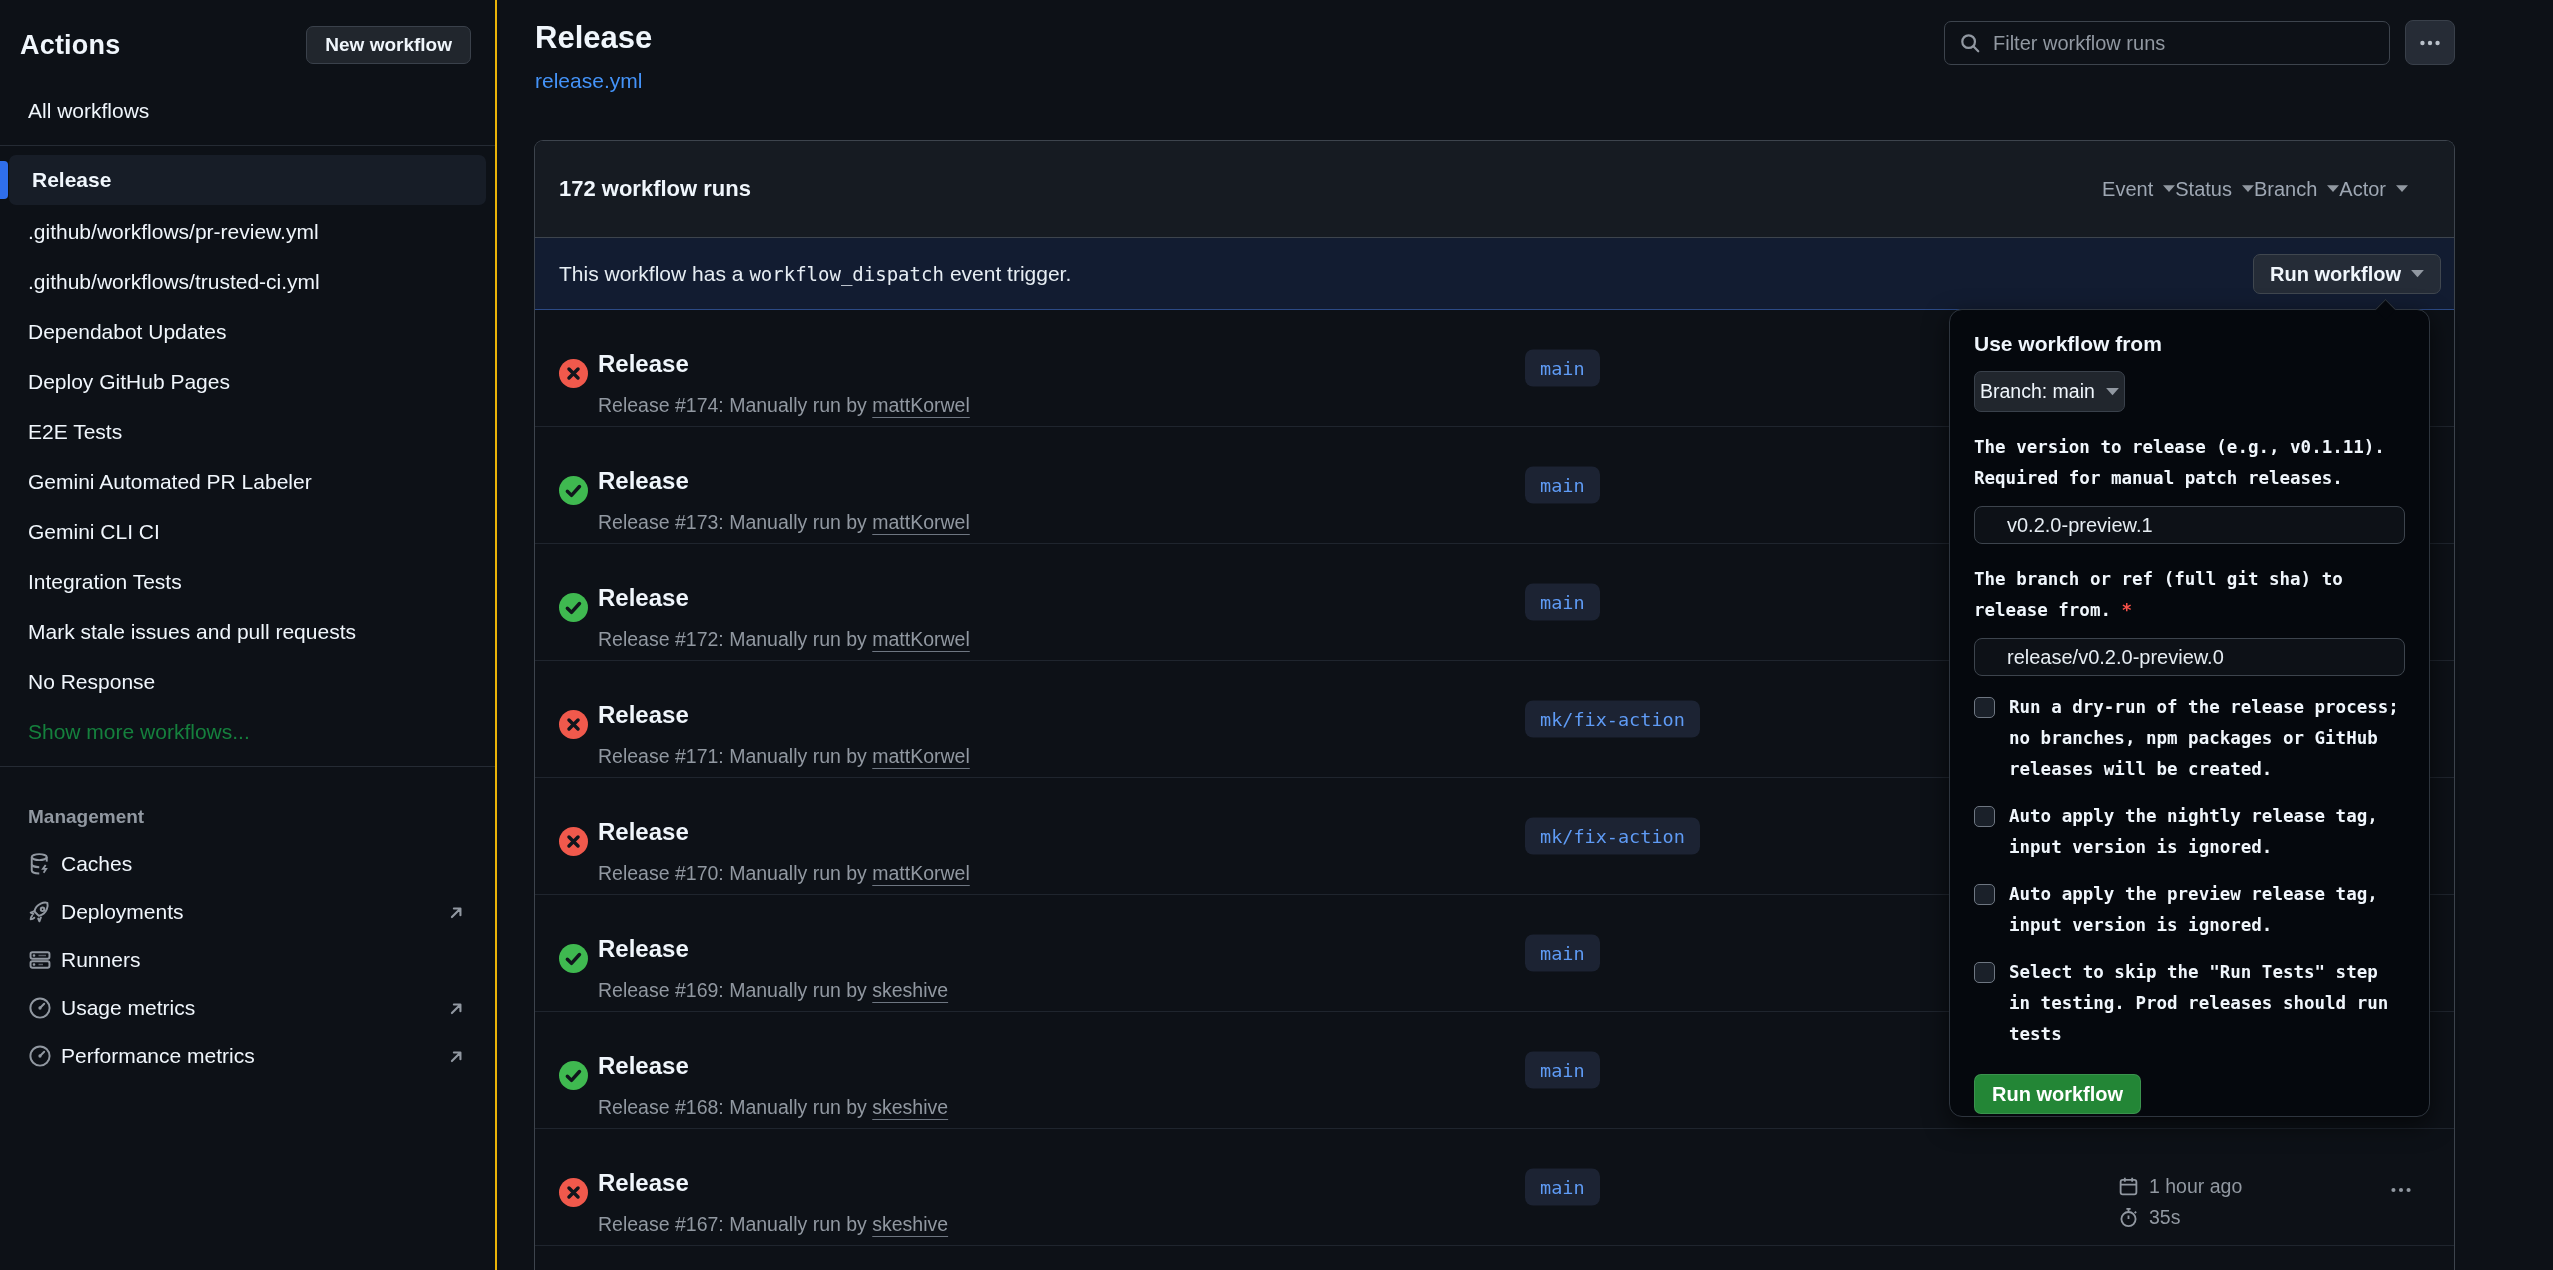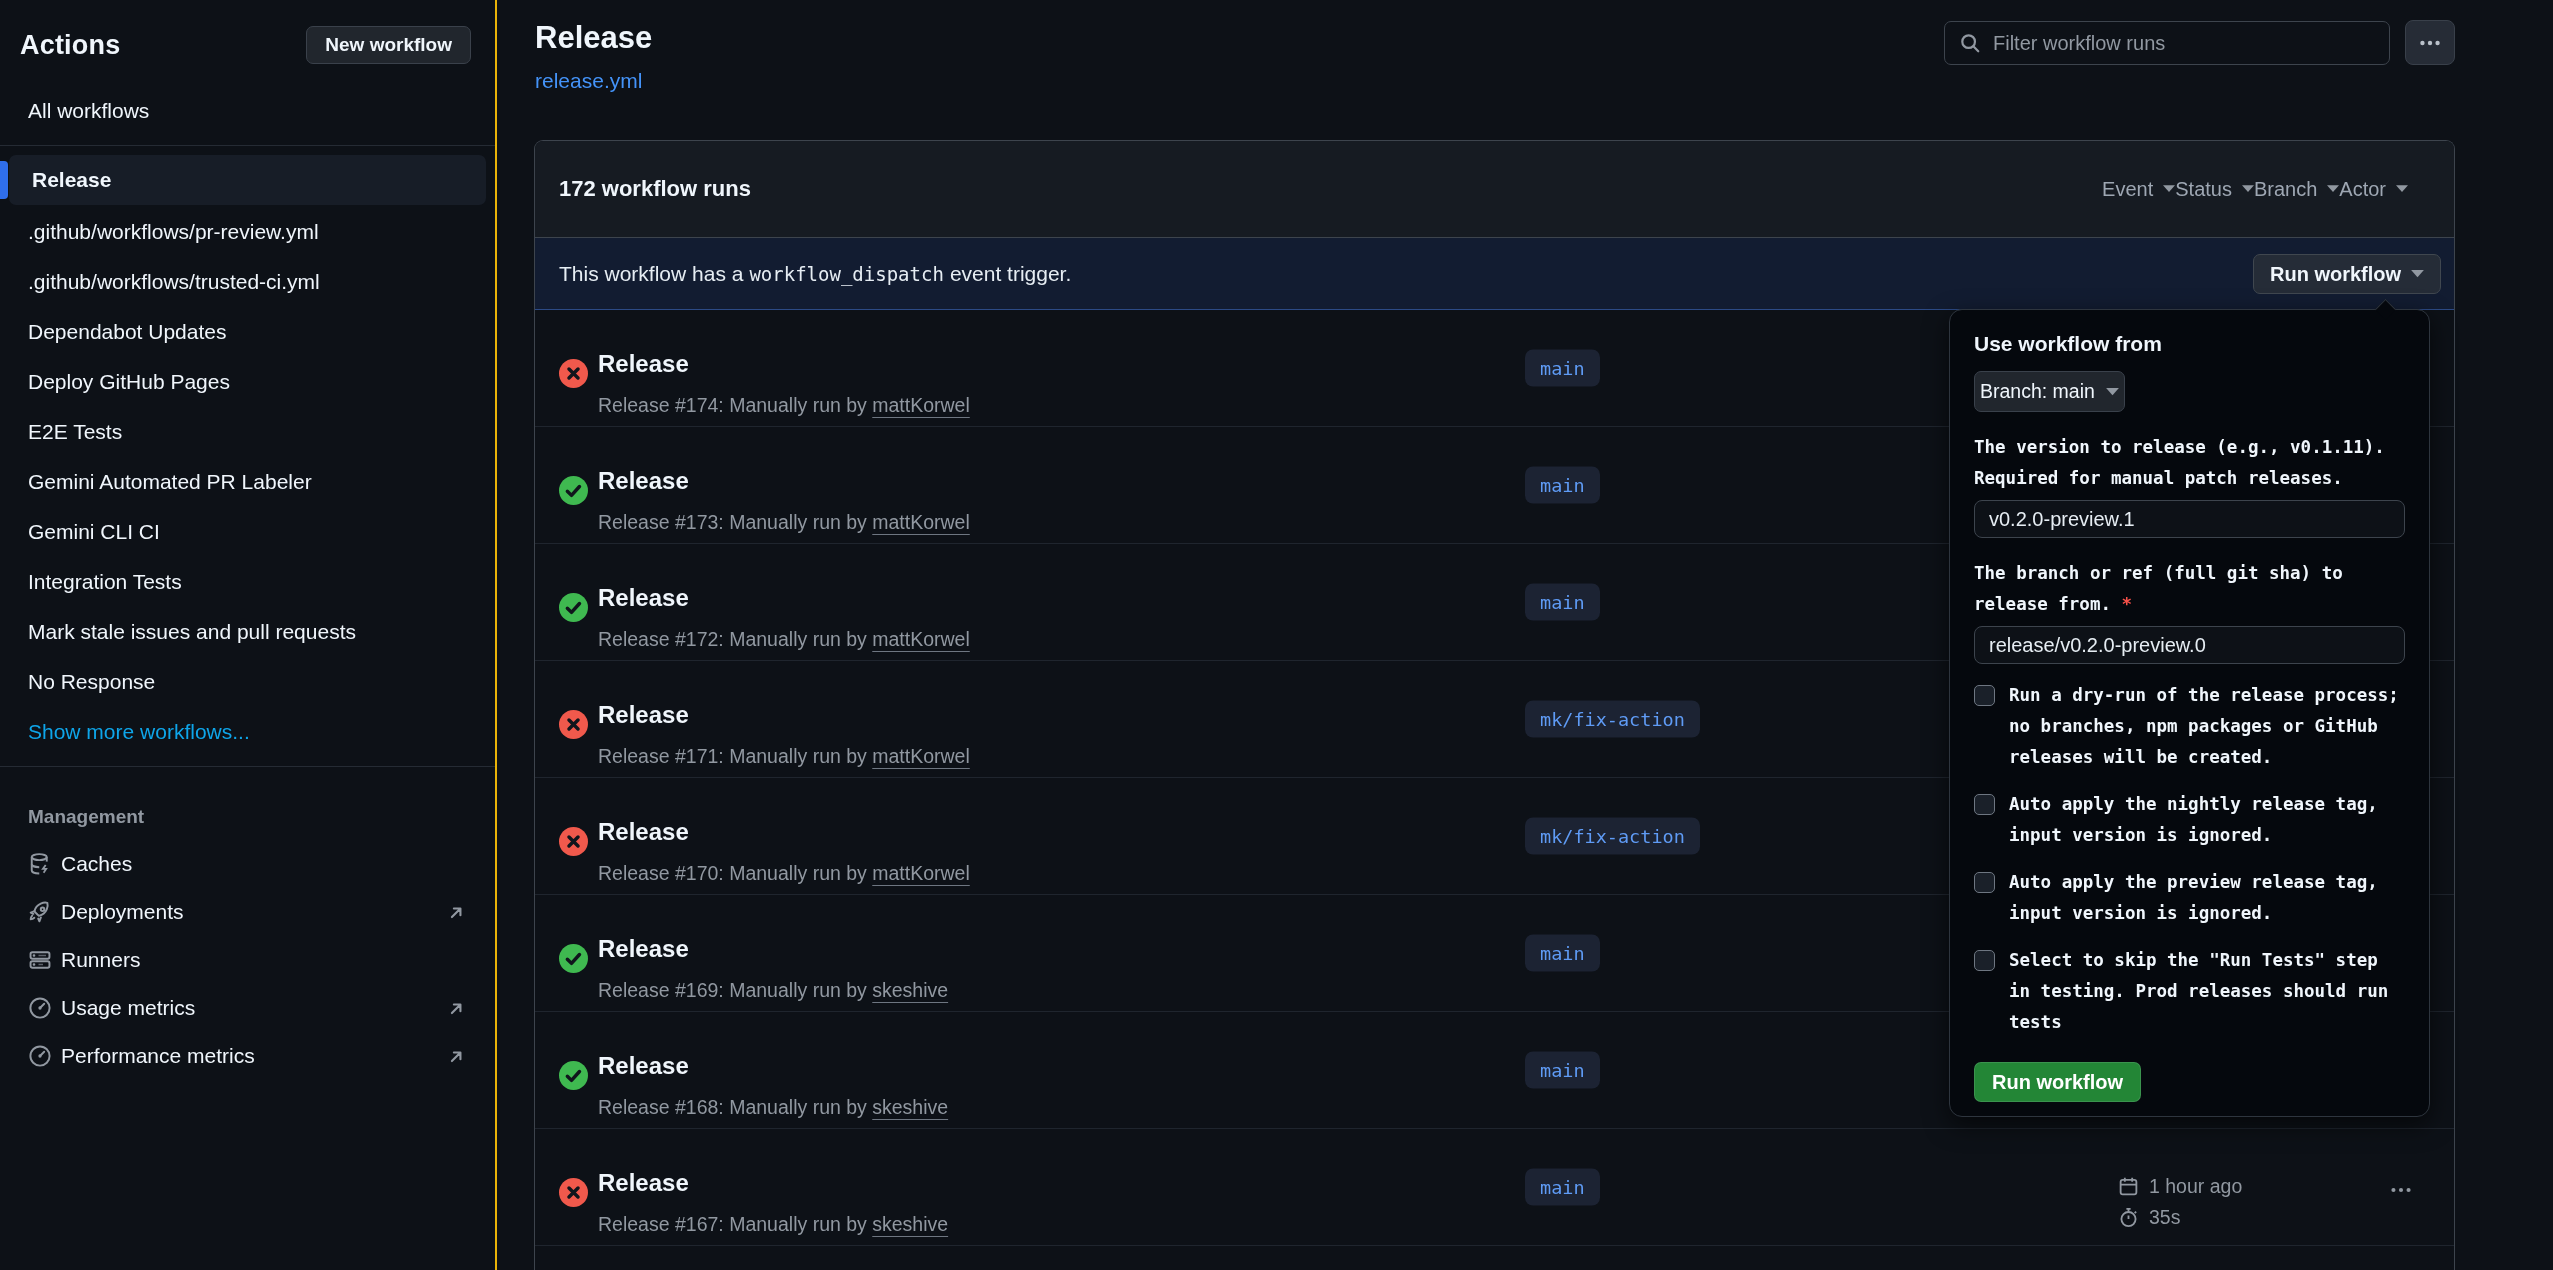--- a/index.html
+++ b/index.html
@@ -24,21 +24,21 @@
                    color:#f0f6fc; font-size:19px; font-weight:600; cursor:pointer; }
   .side-item { padding:13px 28px; font-size:21px; color:#f0f6fc; cursor:pointer;
                white-space:nowrap; overflow:hidden; text-overflow:ellipsis; }
   .side-item.first { margin-top:22px; }
   .side-divider { border:none; border-top:1px solid #252b34; margin:9px 0; }
   .side-selected { position:relative; margin:5px 9px 2px 9px; padding:13px 23px;
                    background:#171d27; border-radius:7px; font-size:21px;
                    font-weight:700; cursor:pointer; }
   .side-selected .accent-bar { position:absolute; left:-9px; top:6px; bottom:6px;
                    width:8px; background:#2f6fed; border-radius:0 4px 4px 0; }
-  .side-link { color:#0ea5e9; }
+  .side-link { color:#15803d; }
   .mgmt-title { padding:30px 28px 12px 28px; font-size:19px; font-weight:700; color:#9198a1; }
   .mgmt-item { display:flex; align-items:center; gap:9px; padding:12px 28px;
                font-size:21px; color:#f0f6fc; cursor:pointer; }
   .mgmt-item .mi-icon { color:#9198a1; flex:none; }
   .mgmt-item .mi-ext { margin-left:auto; color:#9198a1; }
 
   
   .main { position:absolute; left:498px; top:0; right:0; bottom:0; }
   .page-title { position:absolute; left:37px; top:20px; font-size:31px; font-weight:600; }
   .file-link { position:absolute; left:37px; top:69px; font-size:21px; color:#4493f8;
@@ -97,21 +97,21 @@
   .panel .notch { position:absolute; left:428px; top:-8px; width:15px; height:15px;
            background:#05080d; border-left:1px solid #2e353e; border-top:1px solid #2e353e;
            transform:rotate(45deg); }
   .panel-title { font-size:21px; font-weight:700; }
   .branch-btn { margin-top:15px; display:inline-flex; align-items:center; gap:11px;
            height:41px; padding:0 5px; background:#21262d; border:1px solid #3a414b;
            border-radius:7px; color:#f0f6fc; font-size:19.5px; cursor:pointer; }
   .field-help { margin-top:20px; font-family:"DejaVu Sans Mono", monospace;
            font-weight:700; font-size:17.5px; line-height:31px; color:#f0f6fc; }
   .req { color:#f85149; }
-  .panel-input { margin-top:6px; width:100%; height:38px; padding:0 14px;
+  .panel-input { margin-top:12px; width:100%; height:38px; padding:0 32px;
            background:#0d1117; border:1px solid #3d444d; border-radius:8px;
            color:#e6edf3; font-size:20px; font-family:"Liberation Sans", sans-serif; }
   .cb-row { margin-top:16px; display:flex; gap:14px; }
   .cb-box { flex:none; margin-top:5px; width:21px; height:21px; background:#1a2029;
            border:1.5px solid #6e7681; border-radius:5px; cursor:pointer; }
   .cb-label { font-family:"DejaVu Sans Mono", monospace; font-weight:700;
            font-size:17.5px; line-height:31px; color:#f0f6fc; }
   .btn-primary { margin-top:24px; display:inline-flex; align-items:center;
            height:40px; padding:0 17px; background:#238636;
            border:1px solid rgba(240,246,252,.12); border-radius:7px;

